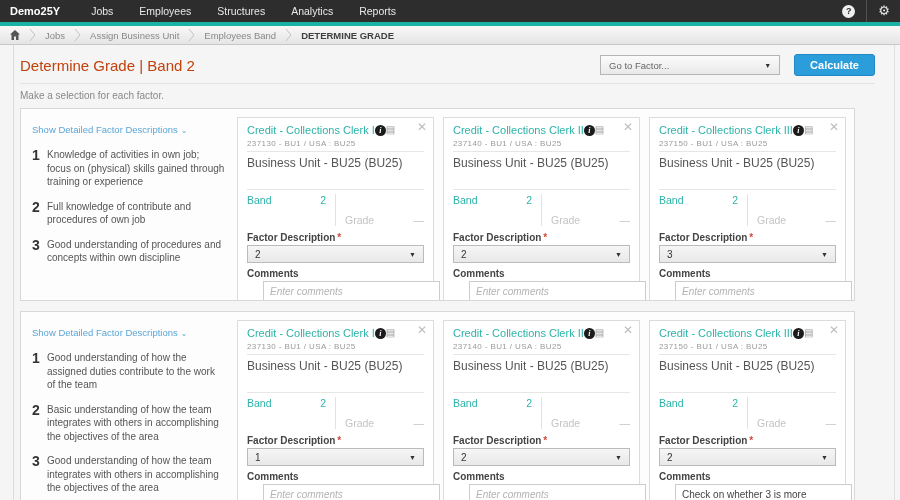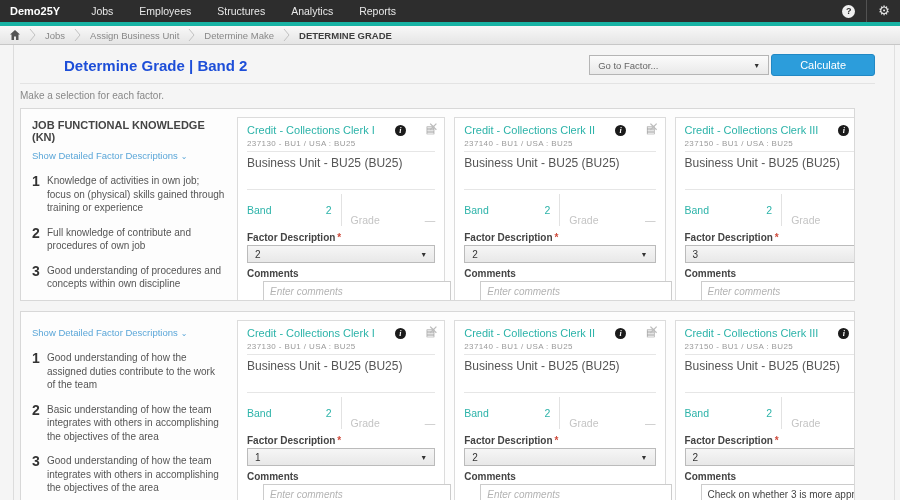--- a/index.html
+++ b/index.html
@@ -25,57 +25,57 @@
   .crumb-sep { margin: 0 9px; display: flex; align-items: center; }
   .home-icon { display: flex; align-items: center; cursor: pointer; }
 
   
   .content { position: relative; height: 455px; background: #f5f5f5; padding: 0 25px 0 20px; }
   .content::before { content: ""; position: absolute; left: 13px; top: 0; bottom: 0; width: 1px; background: #dcdcdc; }
   .content::after  { content: ""; position: absolute; right: 5px; top: 0; bottom: 0; width: 1px; background: #e0e0e0; }
 
   .page-header { display: flex; align-items: center; justify-content: space-between;
                  padding: 9px 0 7px; border-bottom: 1px solid #e3e3e3; }
-  .page-title { font-size: 15px; font-weight: bold; color: #1d4ed8; margin-left: 44px; }
-  .header-controls { display: flex; align-items: center; gap: 2px; }
+  .page-title { font-size: 15px; font-weight: normal; color: #c2410c; }
+  .header-controls { display: flex; align-items: center; gap: 14px; }
   .goto-select { width: 180px; height: 20px; background: linear-gradient(#fbfbfb, #e9e9e9);
                  border: 1px solid #b5b5b5; display: flex; align-items: center; justify-content: space-between;
                  padding: 0 8px; font-size: 9.5px; color: #666; cursor: pointer; }
   .calc-btn { background: #2c9ddb; border: 1px solid #2188c4; border-radius: 3px; color: #fff;
-              font-weight: normal; font-size: 11px; padding: 4px 28px; cursor: pointer;
+              font-weight: bold; font-size: 11px; padding: 4px 15px; cursor: pointer;
               font-family: "Liberation Sans", sans-serif; }
   .subtitle { font-size: 10px; color: #888; margin: 6px 0 7px; }
 
   
   .panel { display: flex; background: #fdfdfd; border: 1px solid #d8d8d8; margin: 0 20px 10px 0;
            padding: 8px; height: 193px; overflow: hidden; }
   .factor-info { width: 208px; flex-shrink: 0; padding: 2px 12px 0 3px; }
   .factor-title { font-size: 11px; font-weight: bold; color: #444; margin-bottom: 2px; }
   .detail-link { font-size: 9.5px; color: #5aa6d8; cursor: pointer; text-decoration: none; }
   .chev-down { font-size: 8px; margin-left: 3px; }
   .level { display: flex; margin-top: 11px; }
   .level-num { font-size: 14px; font-weight: bold; color: #333; width: 15px; flex-shrink: 0; line-height: 1.1; }
   .level-text { font-size: 10px; color: #555; line-height: 1.35; }
 
   
   .cards { flex: 1; display: grid; grid-template-columns: repeat(3, 1fr); gap: 9px; }
   .card { background: #fff; border: 1px solid #dcdcdc; padding: 6px 9px 7px; position: relative; }
   .close-x { position: absolute; top: 2px; right: 6px; color: #bcbcbc; font-size: 12px; cursor: pointer; }
-  .card-title { display: flex; align-items: center; gap: 20px; margin-bottom: 3px; }
+  .card-title { display: flex; align-items: center; gap: 0; margin-bottom: 3px; }
   .job-link { font-size: 11px; color: #2cb3a9; text-decoration: none; white-space: nowrap;
               overflow: hidden; text-overflow: ellipsis; cursor: pointer; }
   .info-icon { flex-shrink: 0; width: 11px; height: 11px; border-radius: 50%; background: #1b1b1b; color: #fff;
                font-size: 8px; font-weight: bold; font-style: italic; text-align: center; line-height: 11px;
                font-family: "Liberation Serif", serif; cursor: pointer; }
   .doc-icon { flex-shrink: 0; color: #9a9a9a; font-size: 10px; line-height: 10px; cursor: pointer; }
   .card-id { font-size: 8px; color: #9a9a9a; letter-spacing: 0.4px; padding-bottom: 3px;
              border-bottom: 1px solid #e6e6e6; }
   .card-bu { font-size: 12px; color: #555; padding: 4px 0 19px; border-bottom: 1px solid #e6e6e6; }
   .band-row { display: flex; padding: 4px 0 3px; font-size: 10.5px; }
-  .band-half { flex: 1; display: flex; justify-content: space-between; align-items: center; }
+  .band-half { flex: 1; display: flex; justify-content: space-between; align-items: flex-start; }
   .band-half.left { padding-right: 9px; border-right: 1px solid #e2e2e2; color: #2cb3a9; }
   .band-half.right { padding-left: 9px; color: #c4c4c4; margin-top: 20px; }
   .field-label { font-size: 10px; font-weight: bold; color: #444; margin-top: 3px; }
   .req { color: #ce4a3b; margin-left: 2px; }
   .fd-select { margin-top: 2px; height: 18px; background: linear-gradient(#f6f6f6, #e8e8e8);
                border: 1px solid #bbb; display: flex; align-items: center; justify-content: space-between;
                padding: 0 7px; font-size: 10px; color: #333; cursor: pointer; }
   .caret { font-size: 7px; color: #333; }
   .comments-label { margin-top: 5px; }
   .card textarea { margin-top: 2px; width: 100%; height: 47px; border: 1px solid #ccc; resize: none;
@@ -116,21 +116,21 @@
       <svg width="7" height="16">
         <polyline points="1,2 6,8 1,14" stroke="#c2c2c2" stroke-width="1" fill="none"></polyline>
       </svg>
     </span>
   <span class="crumb">Assign Business Unit</span>
   <span class="crumb-sep">
       <svg width="7" height="16">
         <polyline points="1,2 6,8 1,14" stroke="#c2c2c2" stroke-width="1" fill="none"></polyline>
       </svg>
     </span>
-  <span class="crumb">Determine Make</span>
+  <span class="crumb">Employees Band</span>
   <span class="crumb-sep">
       <svg width="7" height="16">
         <polyline points="1,2 6,8 1,14" stroke="#c2c2c2" stroke-width="1" fill="none"></polyline>
       </svg>
     </span>
   <span class="crumb active">DETERMINE GRADE</span>
 </nav>
 
 <div class="content">
 
@@ -141,21 +141,20 @@
         <span>Go to Factor...</span>
         <span class="caret">▼</span>
       </div>
       <button class="calc-btn">Calculate</button>
     </div>
   </div>
   <p class="subtitle">Make a selection for each factor.</p>
 
   <section class="panel">
     <div class="factor-info">
-      <h2 class="factor-title">JOB FUNCTIONAL KNOWLEDGE (KN)</h2>
       <a class="detail-link"><span>Show Detailed Factor Descriptions</span><span class="chev-down">⌄</span></a>
       <div class="level">
         <span class="level-num">1</span>
         <span class="level-text">Knowledge of activities in own job; focus on (physical) skills gained through training or experience</span>
       </div>
       <div class="level">
         <span class="level-num">2</span>
         <span class="level-text">Full knowledge of contribute and procedures of own job</span>
       </div>
       <div class="level">

